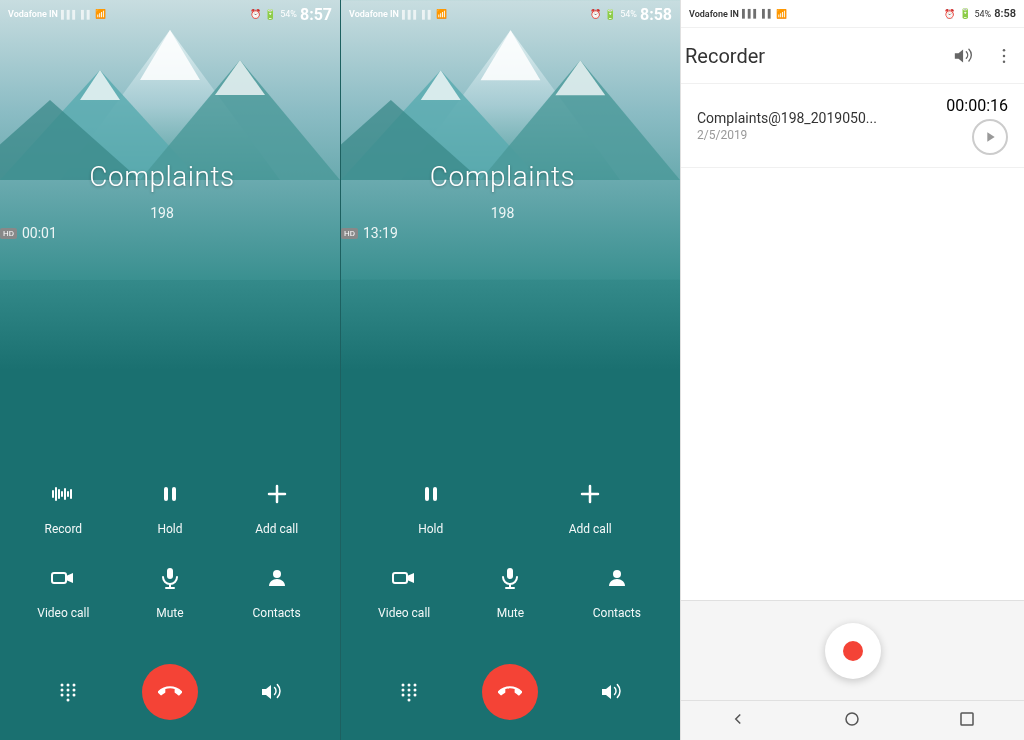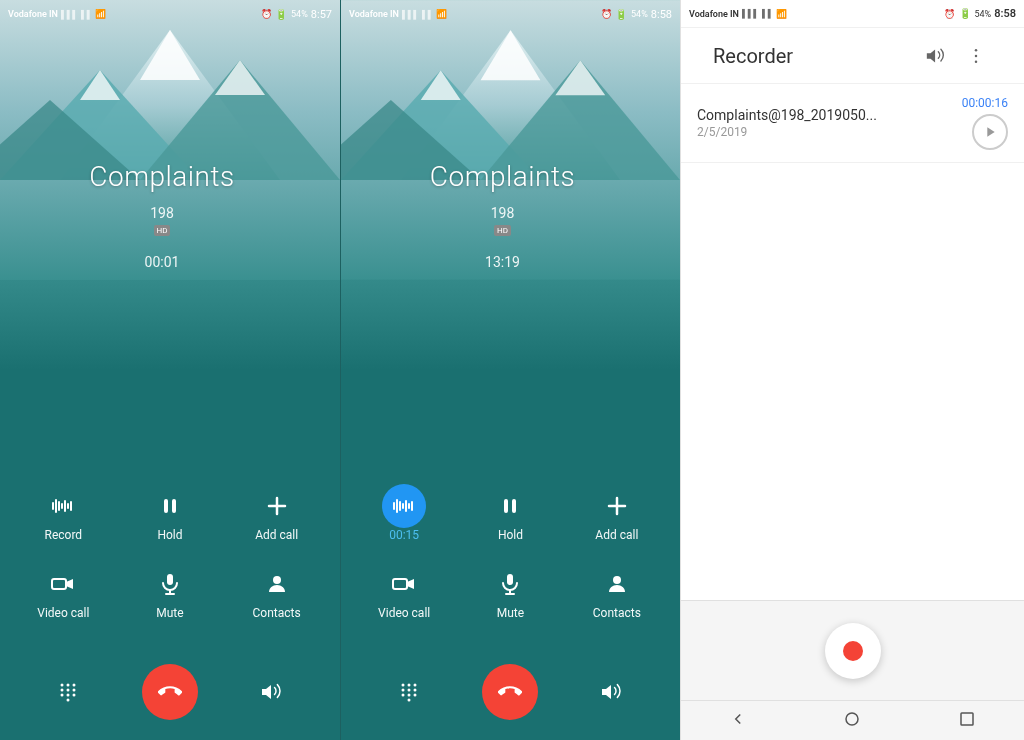--- a/index.html
+++ b/index.html
@@ -85,23 +85,23 @@
       align-items: center;
       gap: 3px;
     }
 
     .status-icon {
       color: white;
       font-size: 10px;
     }
 
     .status-time {
-      font-size: 11px;
+      font-size: 16px;
       color: white;
-      font-weight: 400;
+      font-weight: 700;
     }
 
     
     .call-info {
       position: absolute;
       top: 160px;
       left: 0; right: 16px;
       text-align: center;
       z-index: 5;
       color: white;
@@ -117,23 +117,22 @@
     .caller-number {
       font-size: 14px;
       margin-top: 12px;
       opacity: 0.9;
     }
 
     .call-duration-row {
       display: flex;
       align-items: center;
       justify-content: flex-start;
-      gap: 18px;
+      gap: 5px;
       margin-top: 4px;
-      flex-direction: column;
     }
 
     .hd-badge {
       background: #888;
       color: white;
       font-size: 8px;
       padding: 1px 3px;
       border-radius: 2px;
     }
 
@@ -155,21 +154,21 @@
       display: flex;
       justify-content: space-around;
       align-items: center;
       margin-bottom: 20px;
     }
 
     .control-btn {
       display: flex;
       flex-direction: column;
       align-items: center;
-      gap: 0;
+      gap: 6px;
       color: white;
       cursor: pointer;
       width: 80px;
     }
 
     .control-icon {
       width: 44px;
       height: 44px;
       display: flex;
       align-items: center;
@@ -272,21 +271,21 @@
       color: #333;
       font-weight: 600;
     }
 
     
     .recorder-header {
       height: 56px;
       display: flex;
       align-items: center;
       justify-content: space-between;
-      padding: 0 32px;
+      padding: 0 4px;
       border-bottom: 1px solid #f0f0f0;
     }
 
     .recorder-title {
       font-size: 20px;
       color: #333;
       font-weight: 400;
     }
 
     .recorder-header-icons {
@@ -336,22 +335,22 @@
     }
 
     .recording-right {
       display: flex;
       flex-direction: column;
       align-items: flex-end;
       gap: 4px;
     }
 
     .recording-duration {
-      font-size: 12px;
-      color: #3b82f6;
+      font-size: 16px;
+      color: #000000;
     }
 
     .play-btn {
       width: 36px;
       height: 36px;
       border: 2px solid #ccc;
       border-radius: 50%;
       display: flex;
       align-items: center;
       justify-content: center;
@@ -621,34 +620,20 @@
       <div class="caller-number">198</div>
       <div class="call-duration-row">
         <span class="hd-badge">HD</span>
         <span class="call-duration">13:19</span>
       </div>
     </div>
 
     <div class="call-controls">
       <div class="controls-row">
 
-        <div class="control-btn">
-          <div class="control-icon active-blue">
-            <svg width="24" height="24" viewBox="0 0 24 24" fill="white">
-              <rect x="1" y="8" width="2" height="8" rx="1"></rect>
-              <rect x="4" y="5" width="2" height="14" rx="1"></rect>
-              <rect x="7" y="7" width="2" height="10" rx="1"></rect>
-              <rect x="10" y="9" width="2" height="6" rx="1"></rect>
-              <rect x="13" y="6" width="2" height="12" rx="1"></rect>
-              <rect x="16" y="9" width="2" height="6" rx="1"></rect>
-              <rect x="19" y="7" width="2" height="10" rx="1"></rect>
-            </svg>
-          </div>
-          <span class="control-label blue-text">00:15</span>
-        </div>
 
         <div class="control-btn">
           <div class="control-icon">
             <svg class="icon-svg" viewBox="0 0 24 24" fill="white">
               <rect x="6" y="5" width="4" height="14" rx="2"></rect>
               <rect x="14" y="5" width="4" height="14" rx="2"></rect>
             </svg>
           </div>
           <span class="control-label">Hold</span>
         </div>

